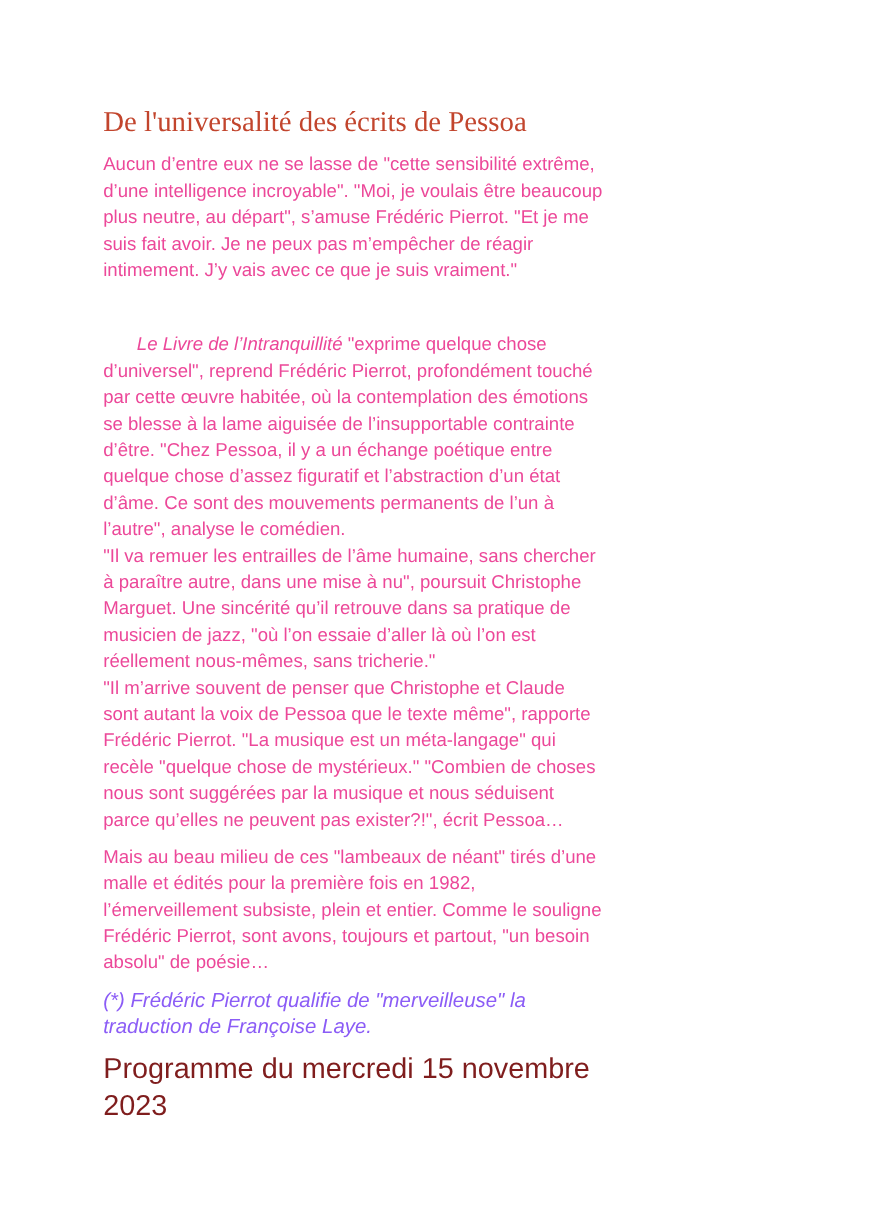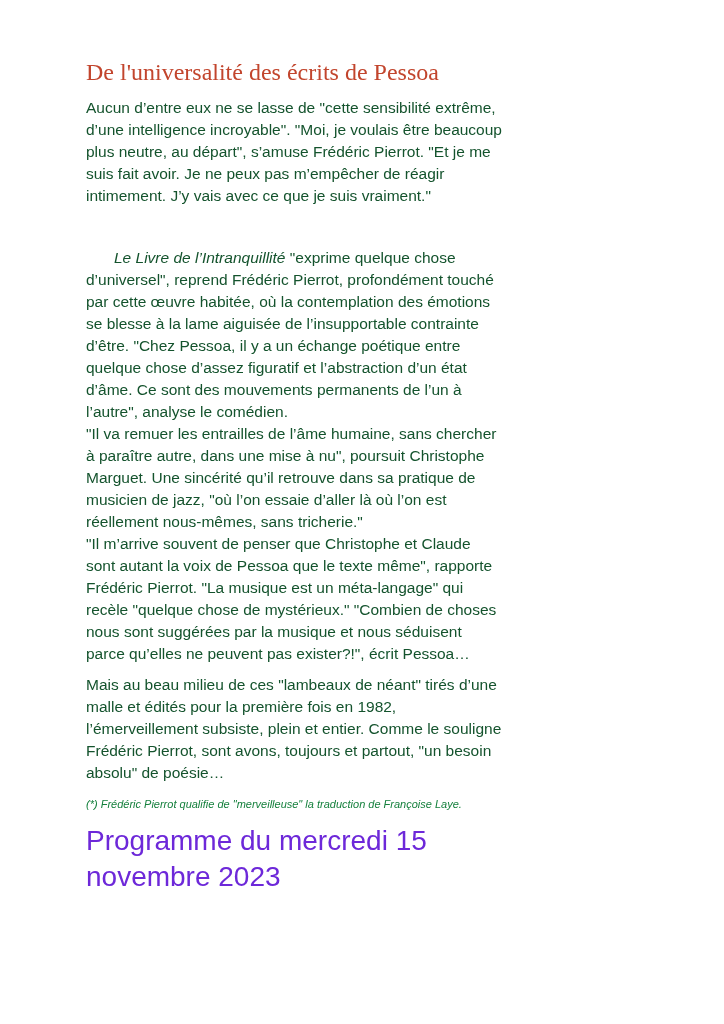--- a/index.html
+++ b/index.html
@@ -5,61 +5,61 @@
   html, body {
     margin: 0;
     padding: 0;
     background: #ffffff;
   }
   .page {
     position: relative;
     width: 588px;
     min-height: 1024px;
     box-sizing: border-box;
-    padding: 58px 86px 40px 86px;
+    padding: 88px 86px 40px 86px;
     background: #ffffff;
     font-family: "Liberation Sans", sans-serif;
   }
   .article-title {
     font-family: "Liberation Serif", "DejaVu Serif", serif;
     font-weight: normal;
     font-size: 24px;
     line-height: 1.2;
     color: #c2452d;
     margin: 0 0 10px 0;
   }
   .para {
     font-size: 15.5px;
     line-height: 22px;
-    color: #14532d;
+    color: #ec4899;
     margin: 0;
   }
   .after-blank {
     margin-bottom: 40px;
   }
   .gap-after {
     margin-bottom: 9px;
   }
   .para .italic {
     font-style: italic;
     margin-left: 28px;
   }
   .footnote {
     font-style: italic;
-    font-size: 11px;
+    font-size: 17px;
     line-height: 22px;
-    color: #15803d;
+    color: #8b5cf6;
     margin: 0 0 8px 0;
   }
   .program-heading {
     font-family: "Liberation Sans", sans-serif;
     font-weight: normal;
-    font-size: 28px;
+    font-size: 24px;
     line-height: 1.3;
-    color: #6d28d9;
+    color: #7f1d1d;
     margin: 0;
   }
 </style>
 </head>
 <body>
 
 <div class="page">
   <h1 class="article-title">De l'universalité des écrits de Pessoa</h1>
 
   <p class="para after-blank"><span>Aucun d’entre eux ne se lasse de "cette sensibilité extrême, d’une intelligence incroyable". "Moi, je voulais être beaucoup plus neutre, au départ", s’amuse Frédéric Pierrot. "Et je me suis fait avoir. Je ne peux pas m’empêcher de réagir intimement. J’y vais avec ce que je suis vraiment."</span></p>

